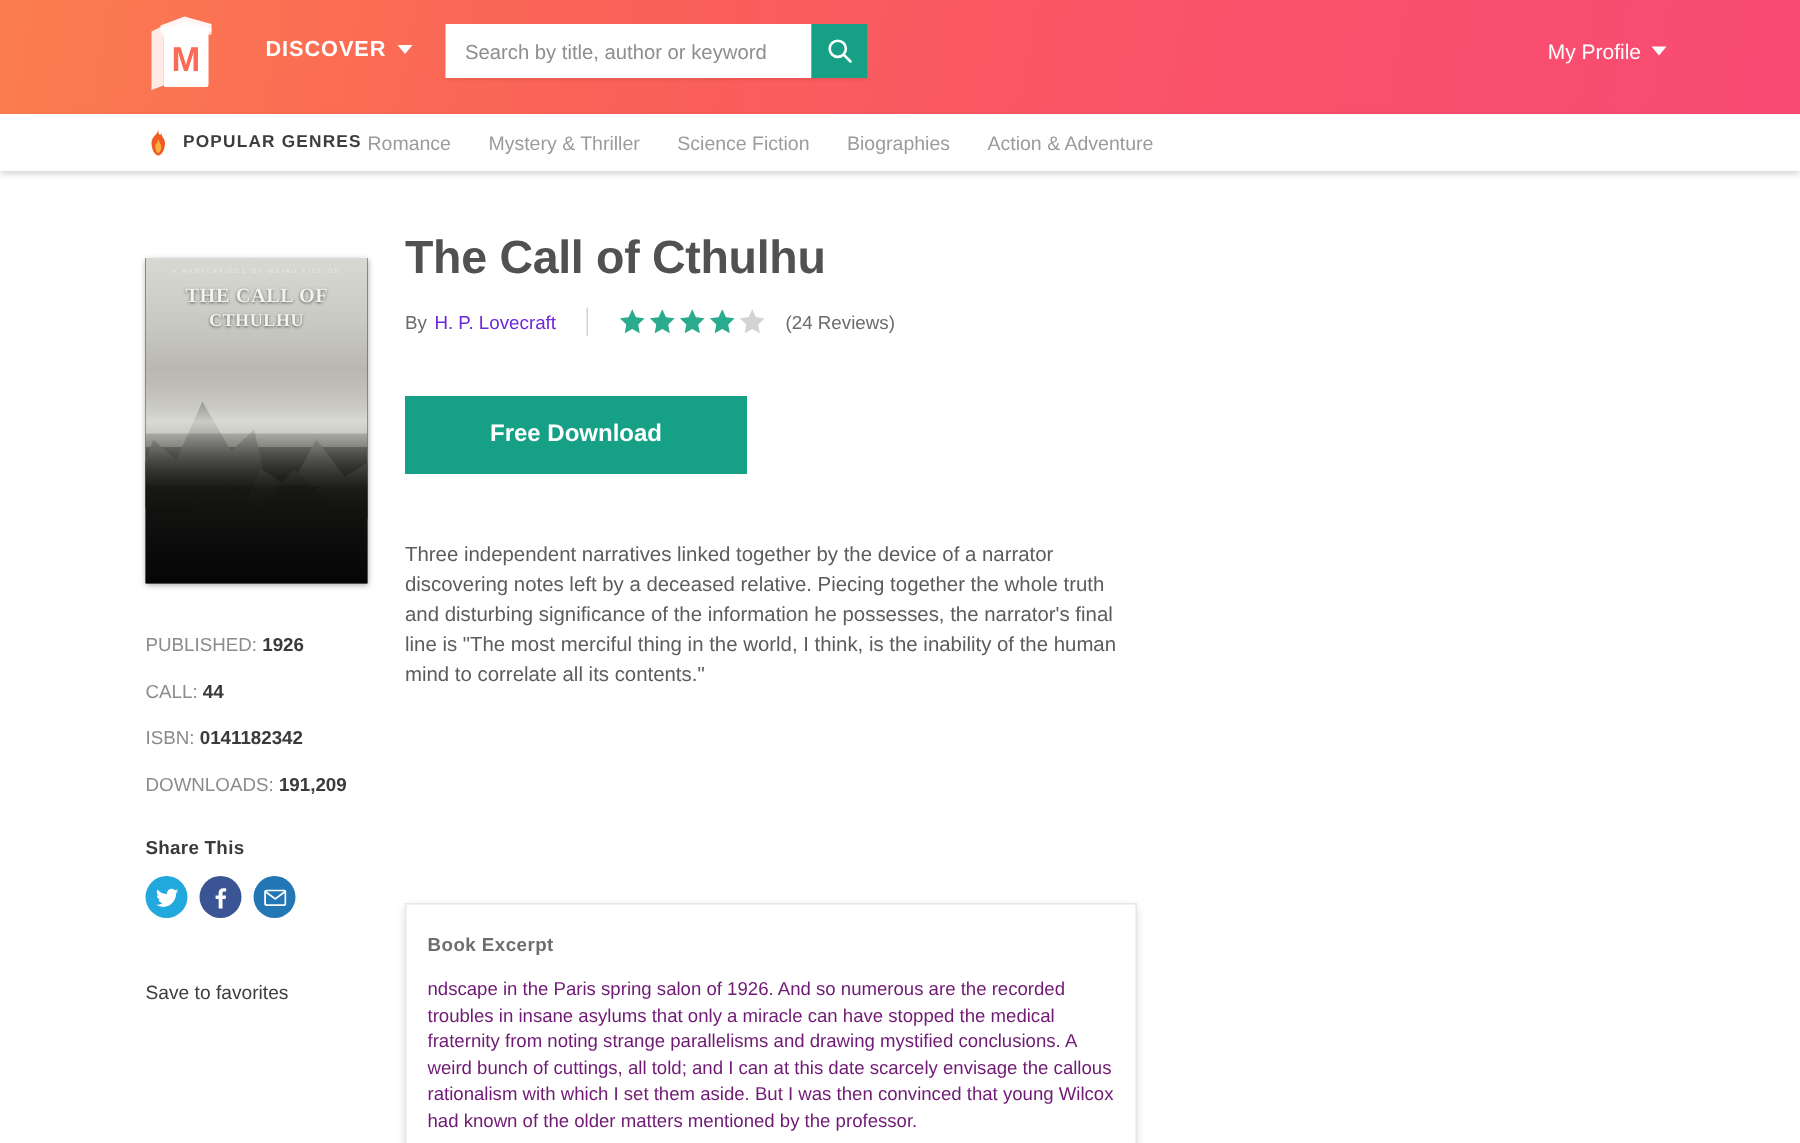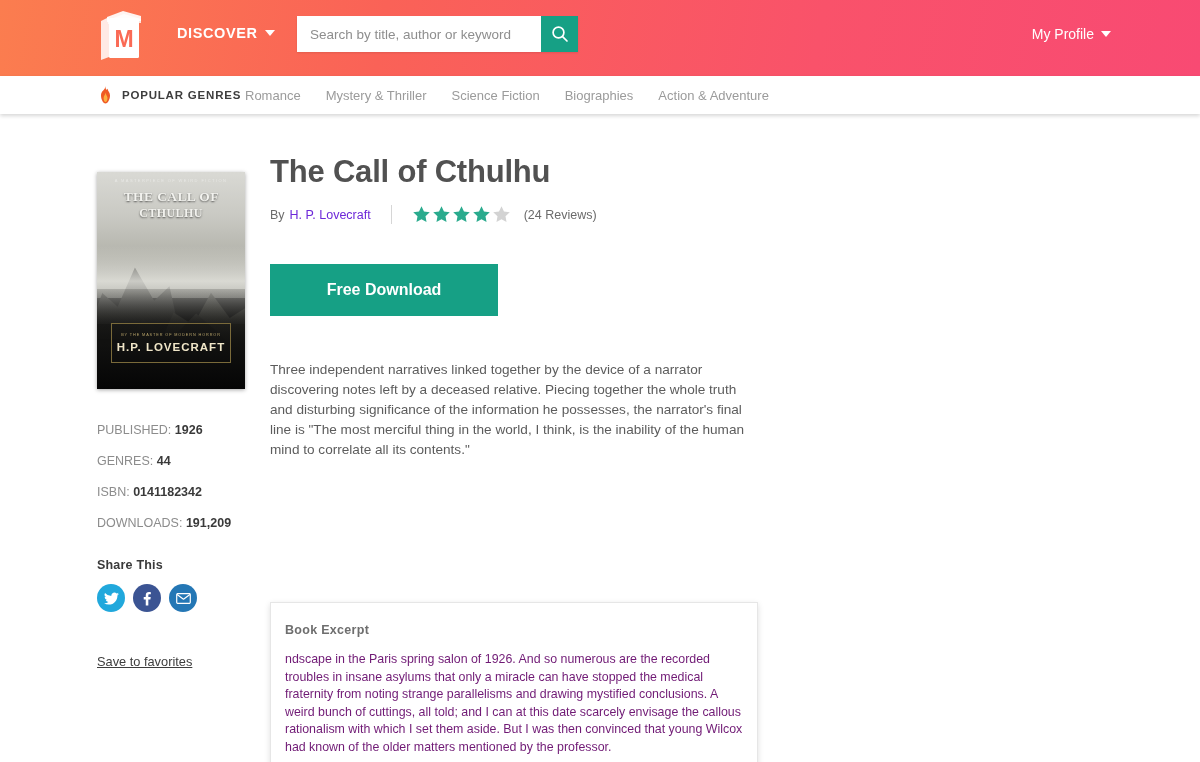--- a/index.html
+++ b/index.html
@@ -182,21 +182,21 @@
   .share-icons { margin-top: 12px; display: flex; gap: 8px; }
   .sicon {
     width: 28px; height: 28px; border-radius: 50%;
     display: flex; align-items: center; justify-content: center;
     cursor: pointer;
   }
   .fav {
     display: inline-block;
     margin-top: 42px;
     font-size: 12.8px; color: #3d3d3d;
-    text-decoration: underline; cursor: pointer;
+    cursor: pointer;
   }
 
   
   .rightcol { position: absolute; left: 270px; top: 40px; width: 490px; }
 
   h1.title {
     margin: 0;
     font-size: 31px; font-weight: bold;
     color: #515151; letter-spacing: -0.2px;
   }
@@ -318,33 +318,29 @@
       <div class="peak peak1"></div>
       <div class="peak peak2"></div>
       <div class="peak peak3"></div>
       <div class="mist"></div>
       <div class="ground"></div>
       <div class="cover-toptiny">A MASTERPIECE OF WEIRD FICTION</div>
       <div class="cover-title">
         <span>THE CALL OF</span>
         <span class="big">CTHULHU</span>
       </div>
-      <div class="cover-authorbox">
-        <div class="pre">BY THE MASTER OF MODERN HORROR</div>
-        <div class="name">H.P. LOVECRAFT</div>
-      </div>
     </div>
 
     <div class="meta">
       <div class="meta-row">
         <span>PUBLISHED:</span>
         <b>1926</b>
       </div>
       <div class="meta-row">
-        <span>GENRES:</span>
+        <span>CALL:</span>
         <b>44</b>
       </div>
       <div class="meta-row">
         <span>ISBN:</span>
         <b>0141182342</b>
       </div>
       <div class="meta-row">
         <span>DOWNLOADS:</span>
         <b>191,209</b>
       </div>

